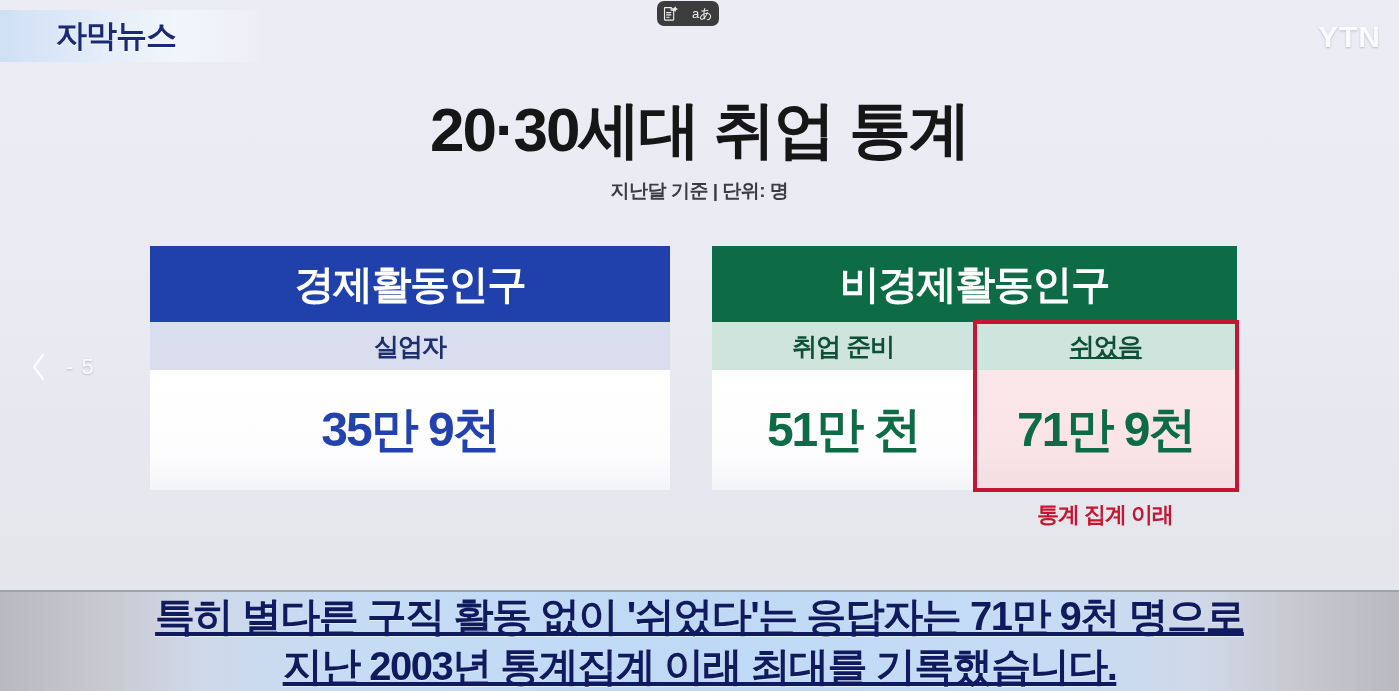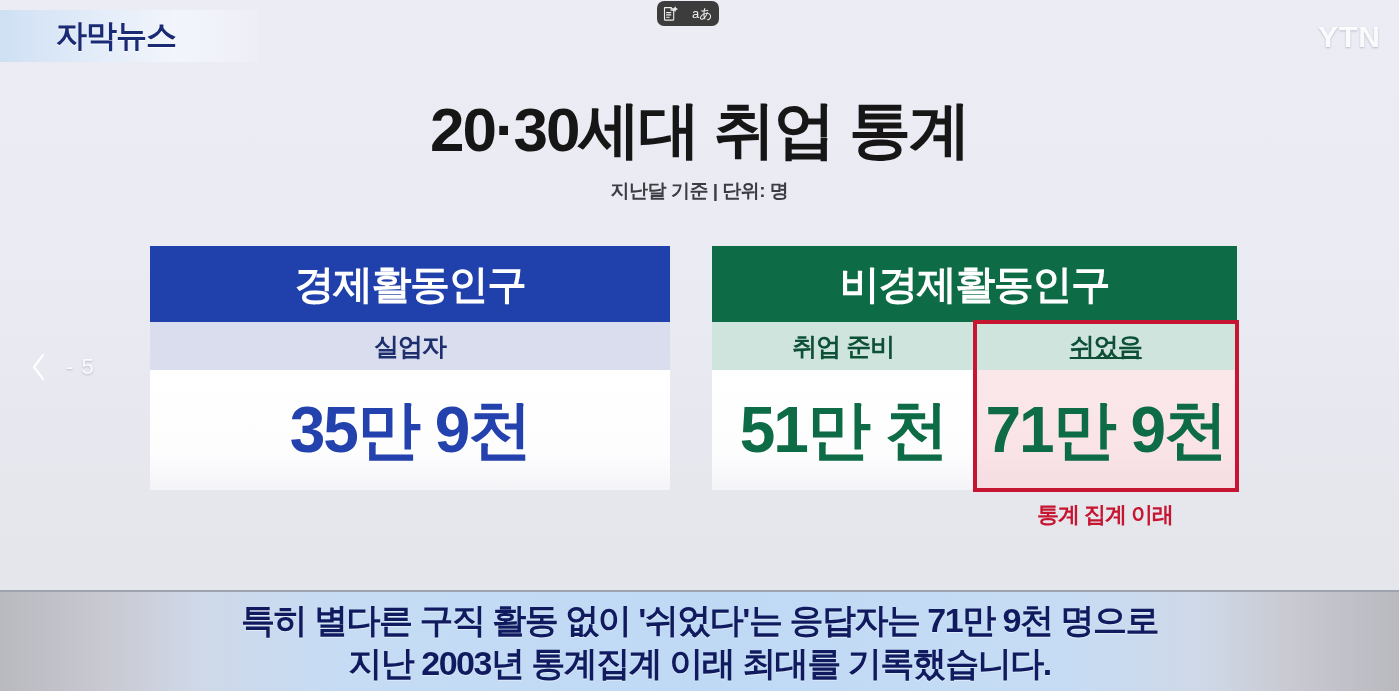--- a/index.html
+++ b/index.html
@@ -167,21 +167,21 @@
     justify-content: center;
     font-size: 25px;
     font-weight: 700;
     letter-spacing: -1px;
   }
   .col-value {
     height: 120px;
     display: flex;
     align-items: center;
     justify-content: center;
-    font-size: 64px;
+    font-size: 48px;
     font-weight: 800;
     letter-spacing: -2px;
   }
 
   .panel-eco .col-sublabel {
     background: #d9ddee;
     color: #1d2f6e;
   }
   .panel-eco .col-value {
     background: linear-gradient(180deg, #ffffff 0%, #fdfdfe 70%, #f4f4f8 100%);
@@ -245,27 +245,28 @@
       #c6dcf4 24%, #bfd9f5 50%, #c6dcf4 76%,
       #cfd8e8 86%, #c9cad2 92%, #b9bac0 100%);
     border-top: 2px solid #9fa3ae;
     display: flex;
     flex-direction: column;
     align-items: center;
     justify-content: center;
     gap: 2px;
   }
   .subtitle-line {
-    font-size: 34px;
+    font-size: 40px;
     font-weight: 800;
     letter-spacing: -1.5px;
     color: #101a5e;
     text-shadow: 0 1px 0 rgba(255,255,255,0.45);
     line-height: 1.18;
     white-space: nowrap;
+    text-decoration: underline;
   }
 </style>
 </head>
 <body>
 
 <div id="screen">
 
   <div class="program-banner">
     <span class="program-banner-label">자막뉴스</span>
   </div>

